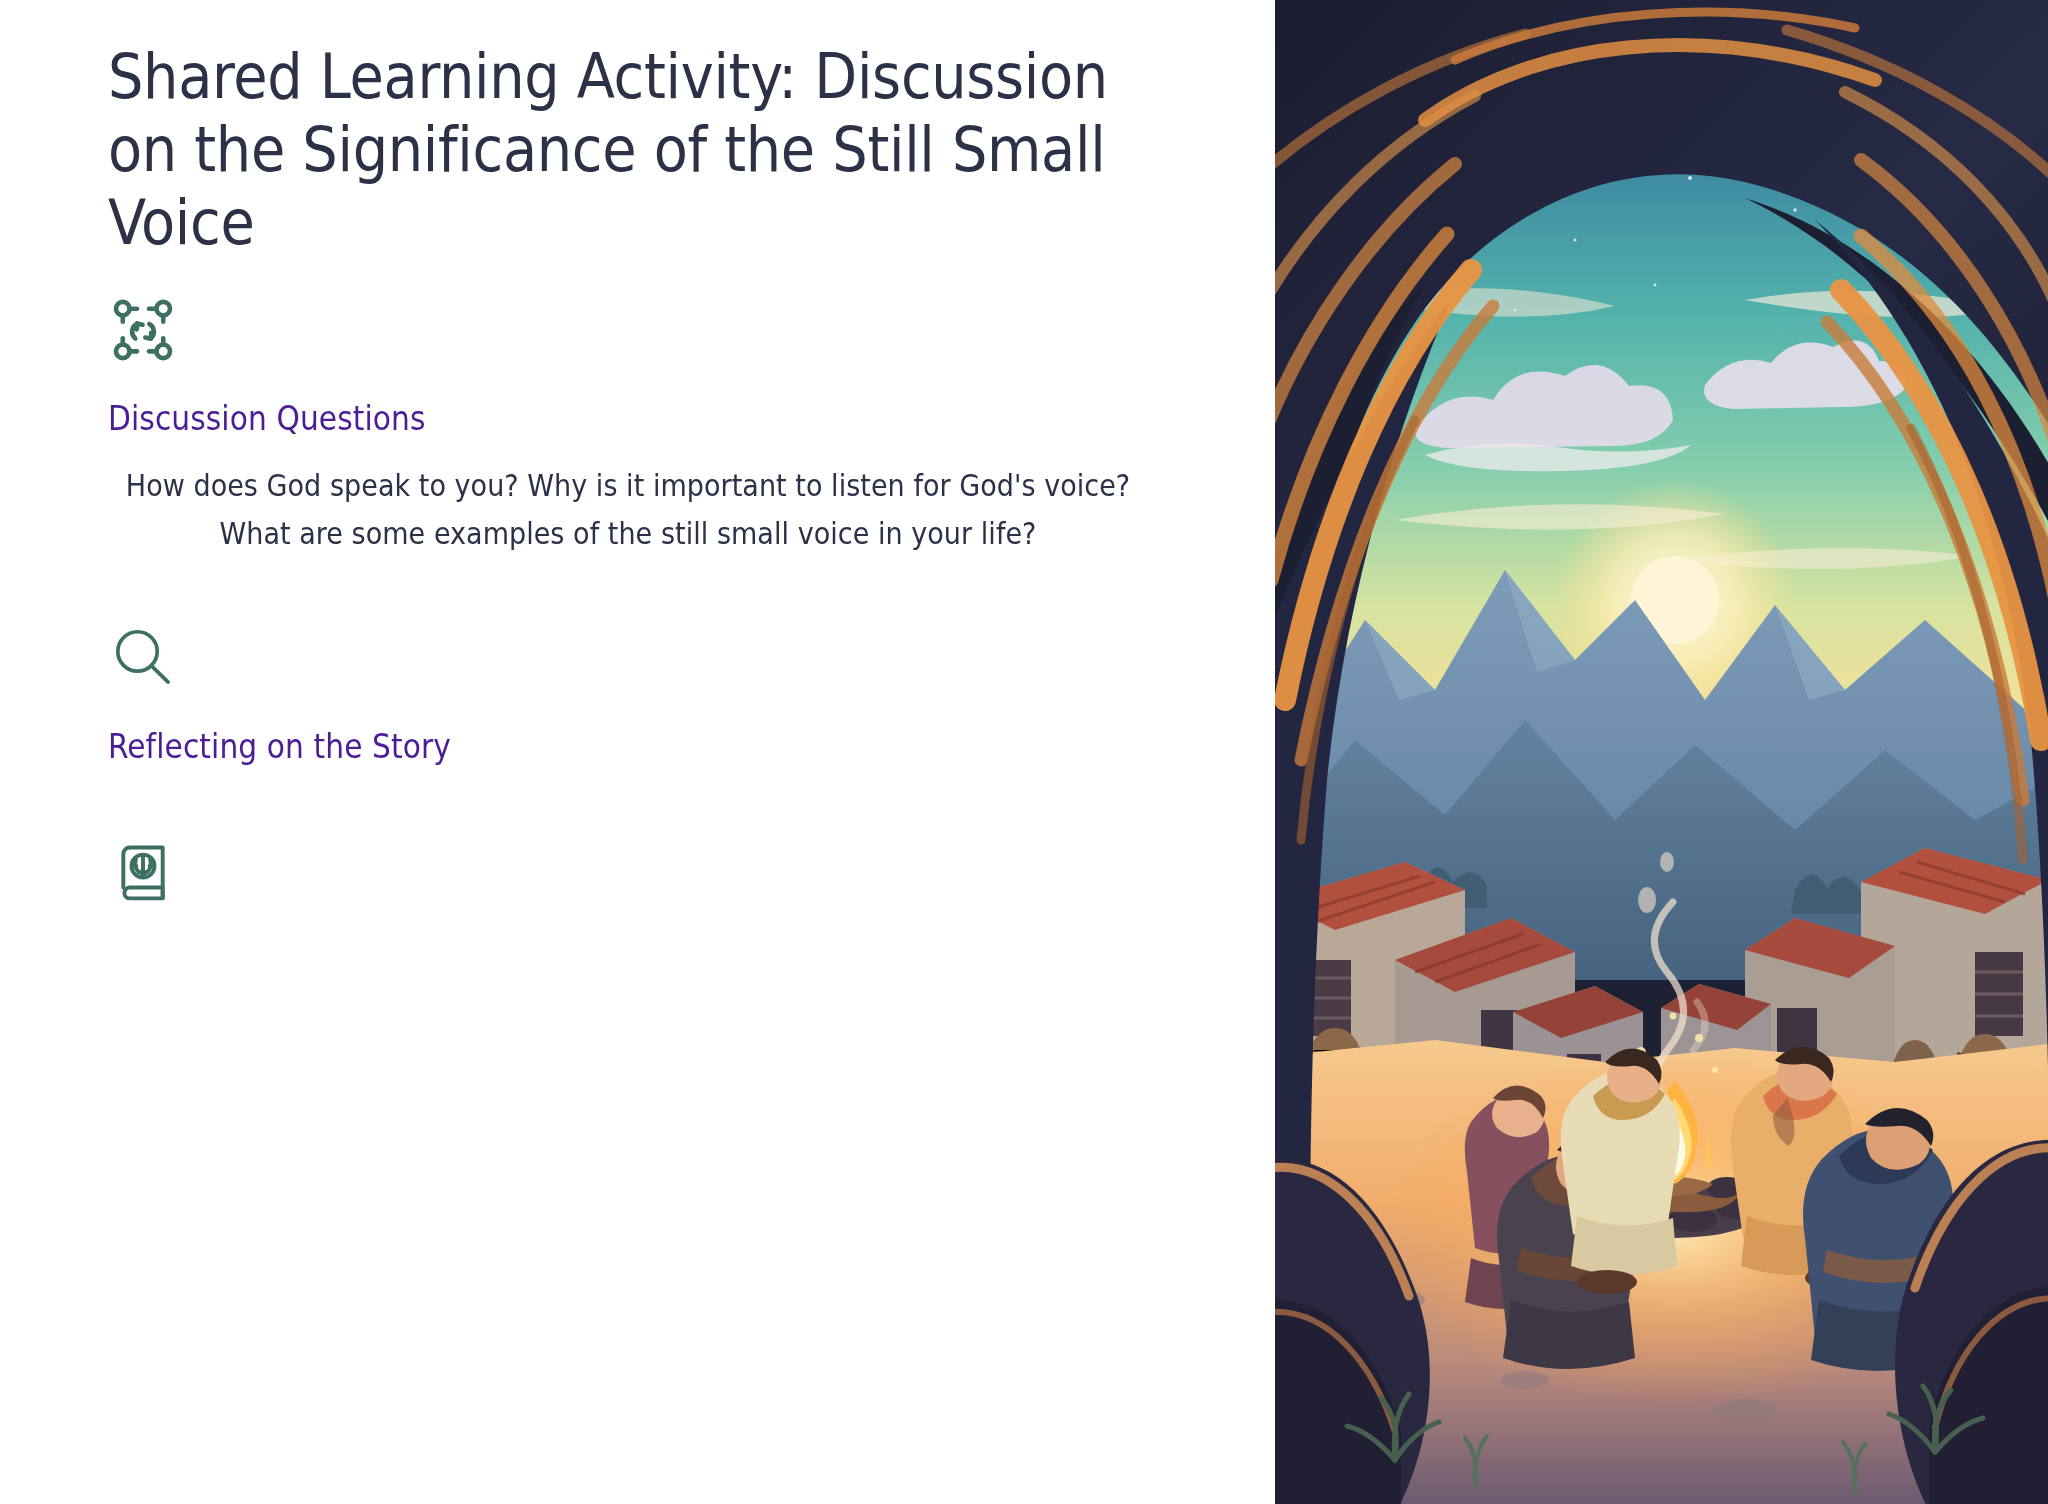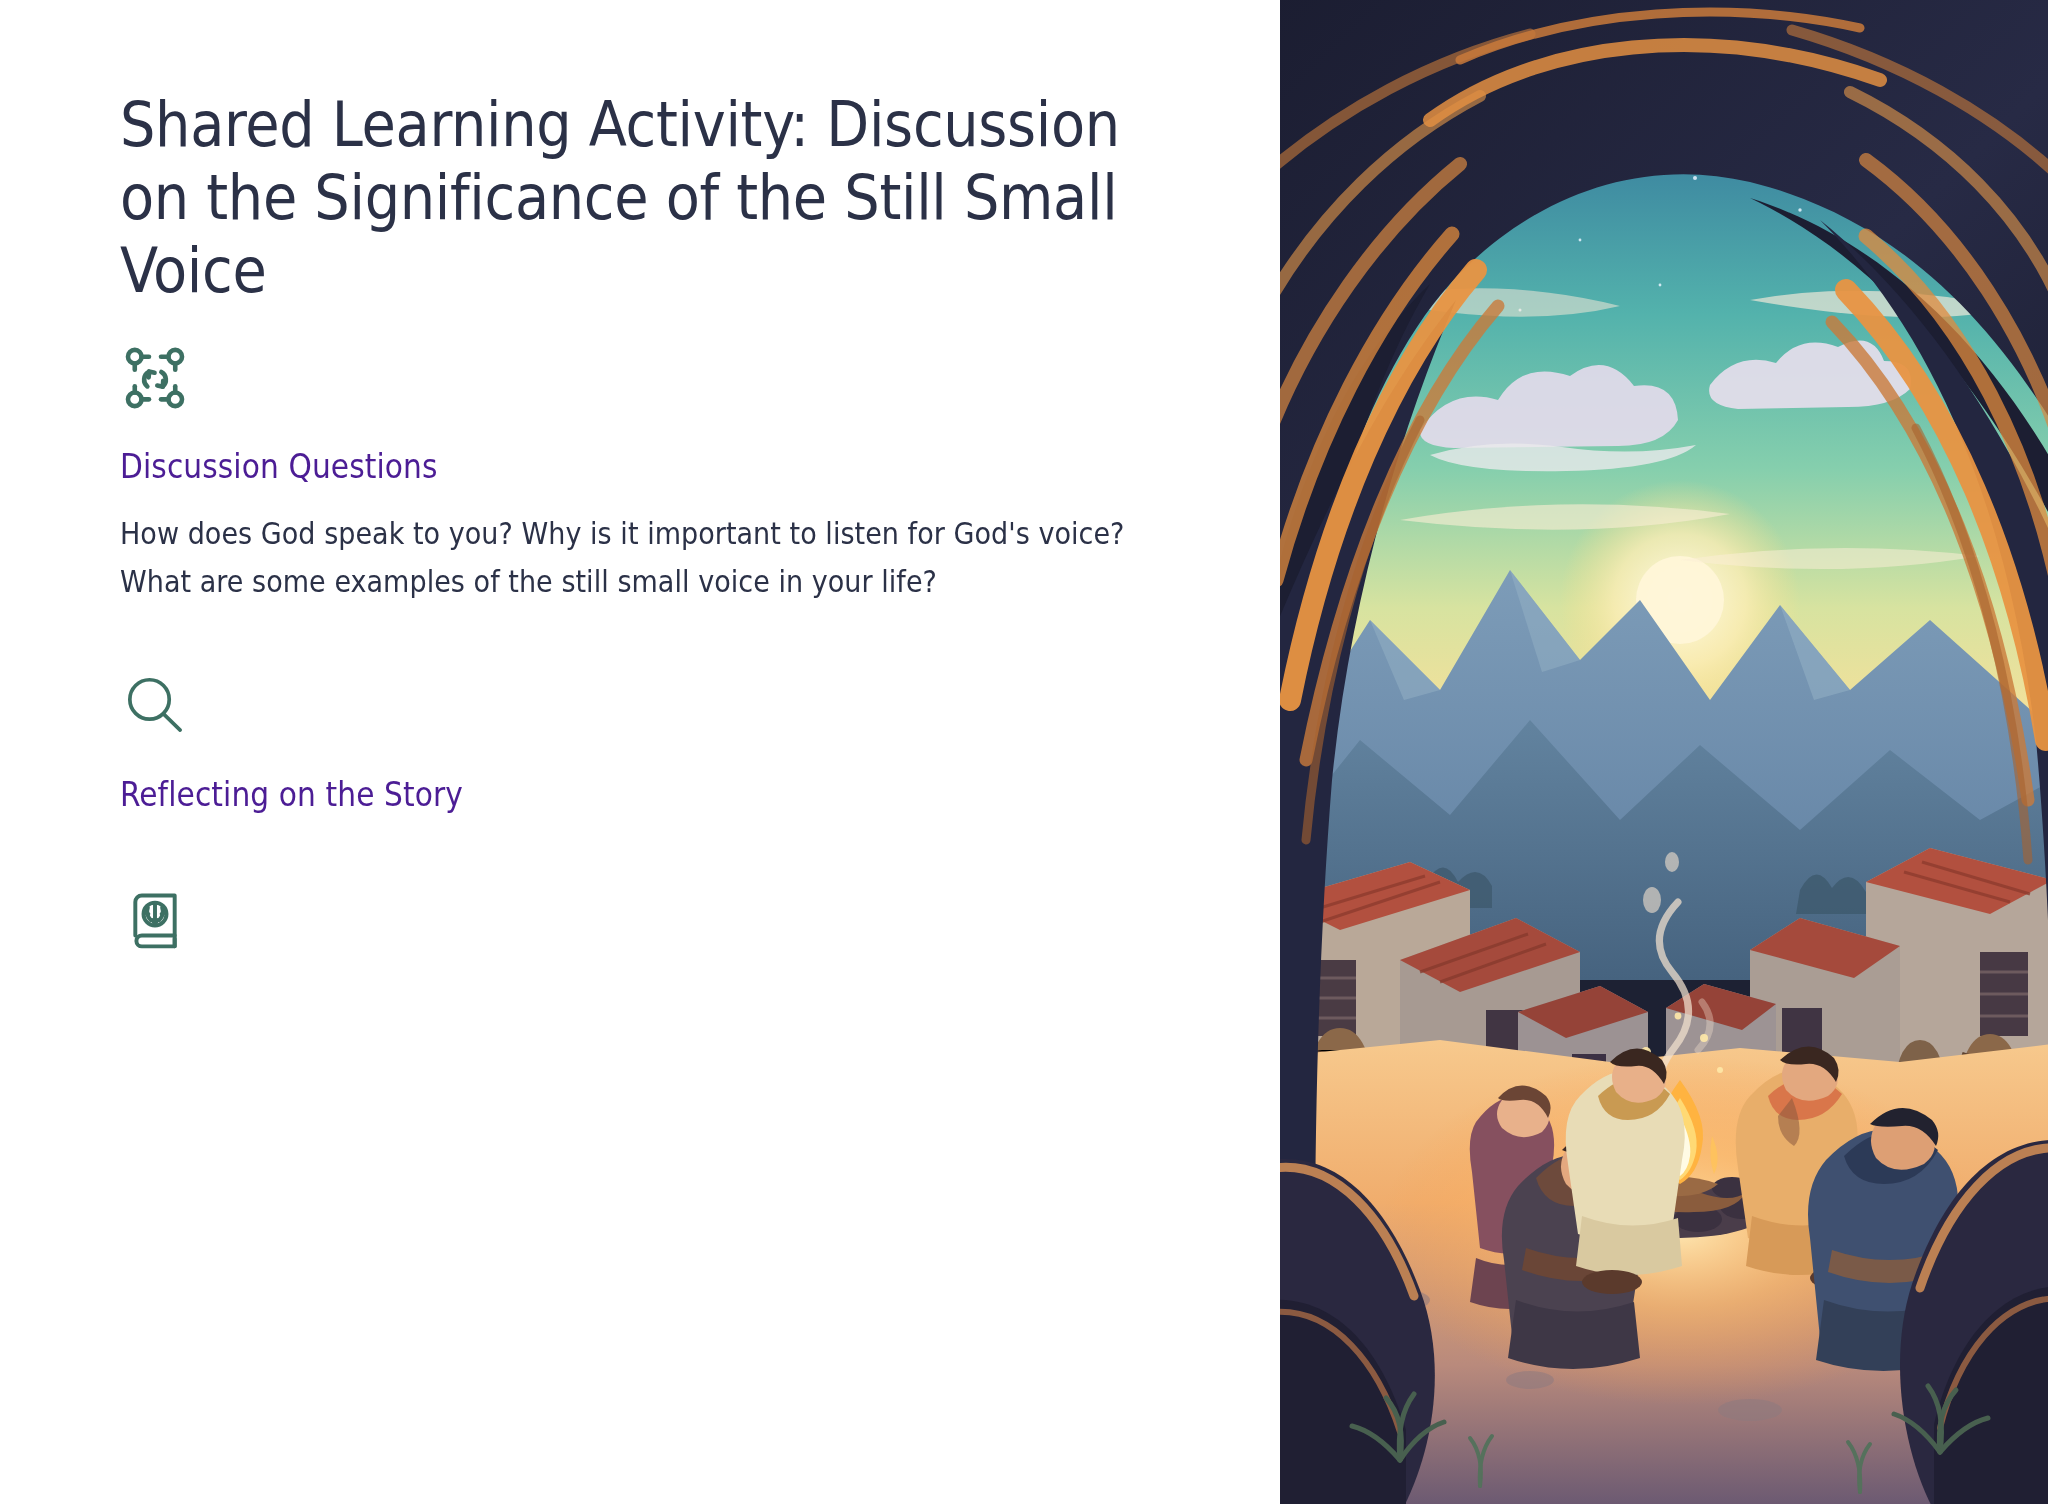--- a/index.html
+++ b/index.html
@@ -19,23 +19,22 @@
     height: 1504px;
     display: flex;
     background: #ffffff;
   }
 
   
   .content {
     width: 1275px;
     height: 100%;
     box-sizing: border-box;
-    padding: 88px 120px 40px 108px;
+    padding: 40px 120px 40px 108px;
     background: #ffffff;
-    margin-left: 12px;
   }
 
   .page-title {
     font-family: "DejaVu Sans Condensed", "Liberation Sans Narrow", "Liberation Sans", sans-serif;
     font-size: 62px;
     line-height: 1.18;
     font-weight: 400;
     color: #2b3147;
     letter-spacing: -0.3px;
     margin: 0 0 36px 0;
@@ -70,20 +69,21 @@
   }
 
   .section-body {
     font-family: "DejaVu Sans Condensed", "Liberation Sans Narrow", "Liberation Sans", sans-serif;
     font-size: 30px;
     line-height: 1.58;
     color: #2b3147;
     margin: 0;
     max-width: 1040px;
     letter-spacing: 0.05px;
+    text-align: center;
   }
 
   
   .illustration {
     position: relative;
     width: 773px;
     height: 1504px;
     overflow: hidden;
     background: #1d2133;
   }

